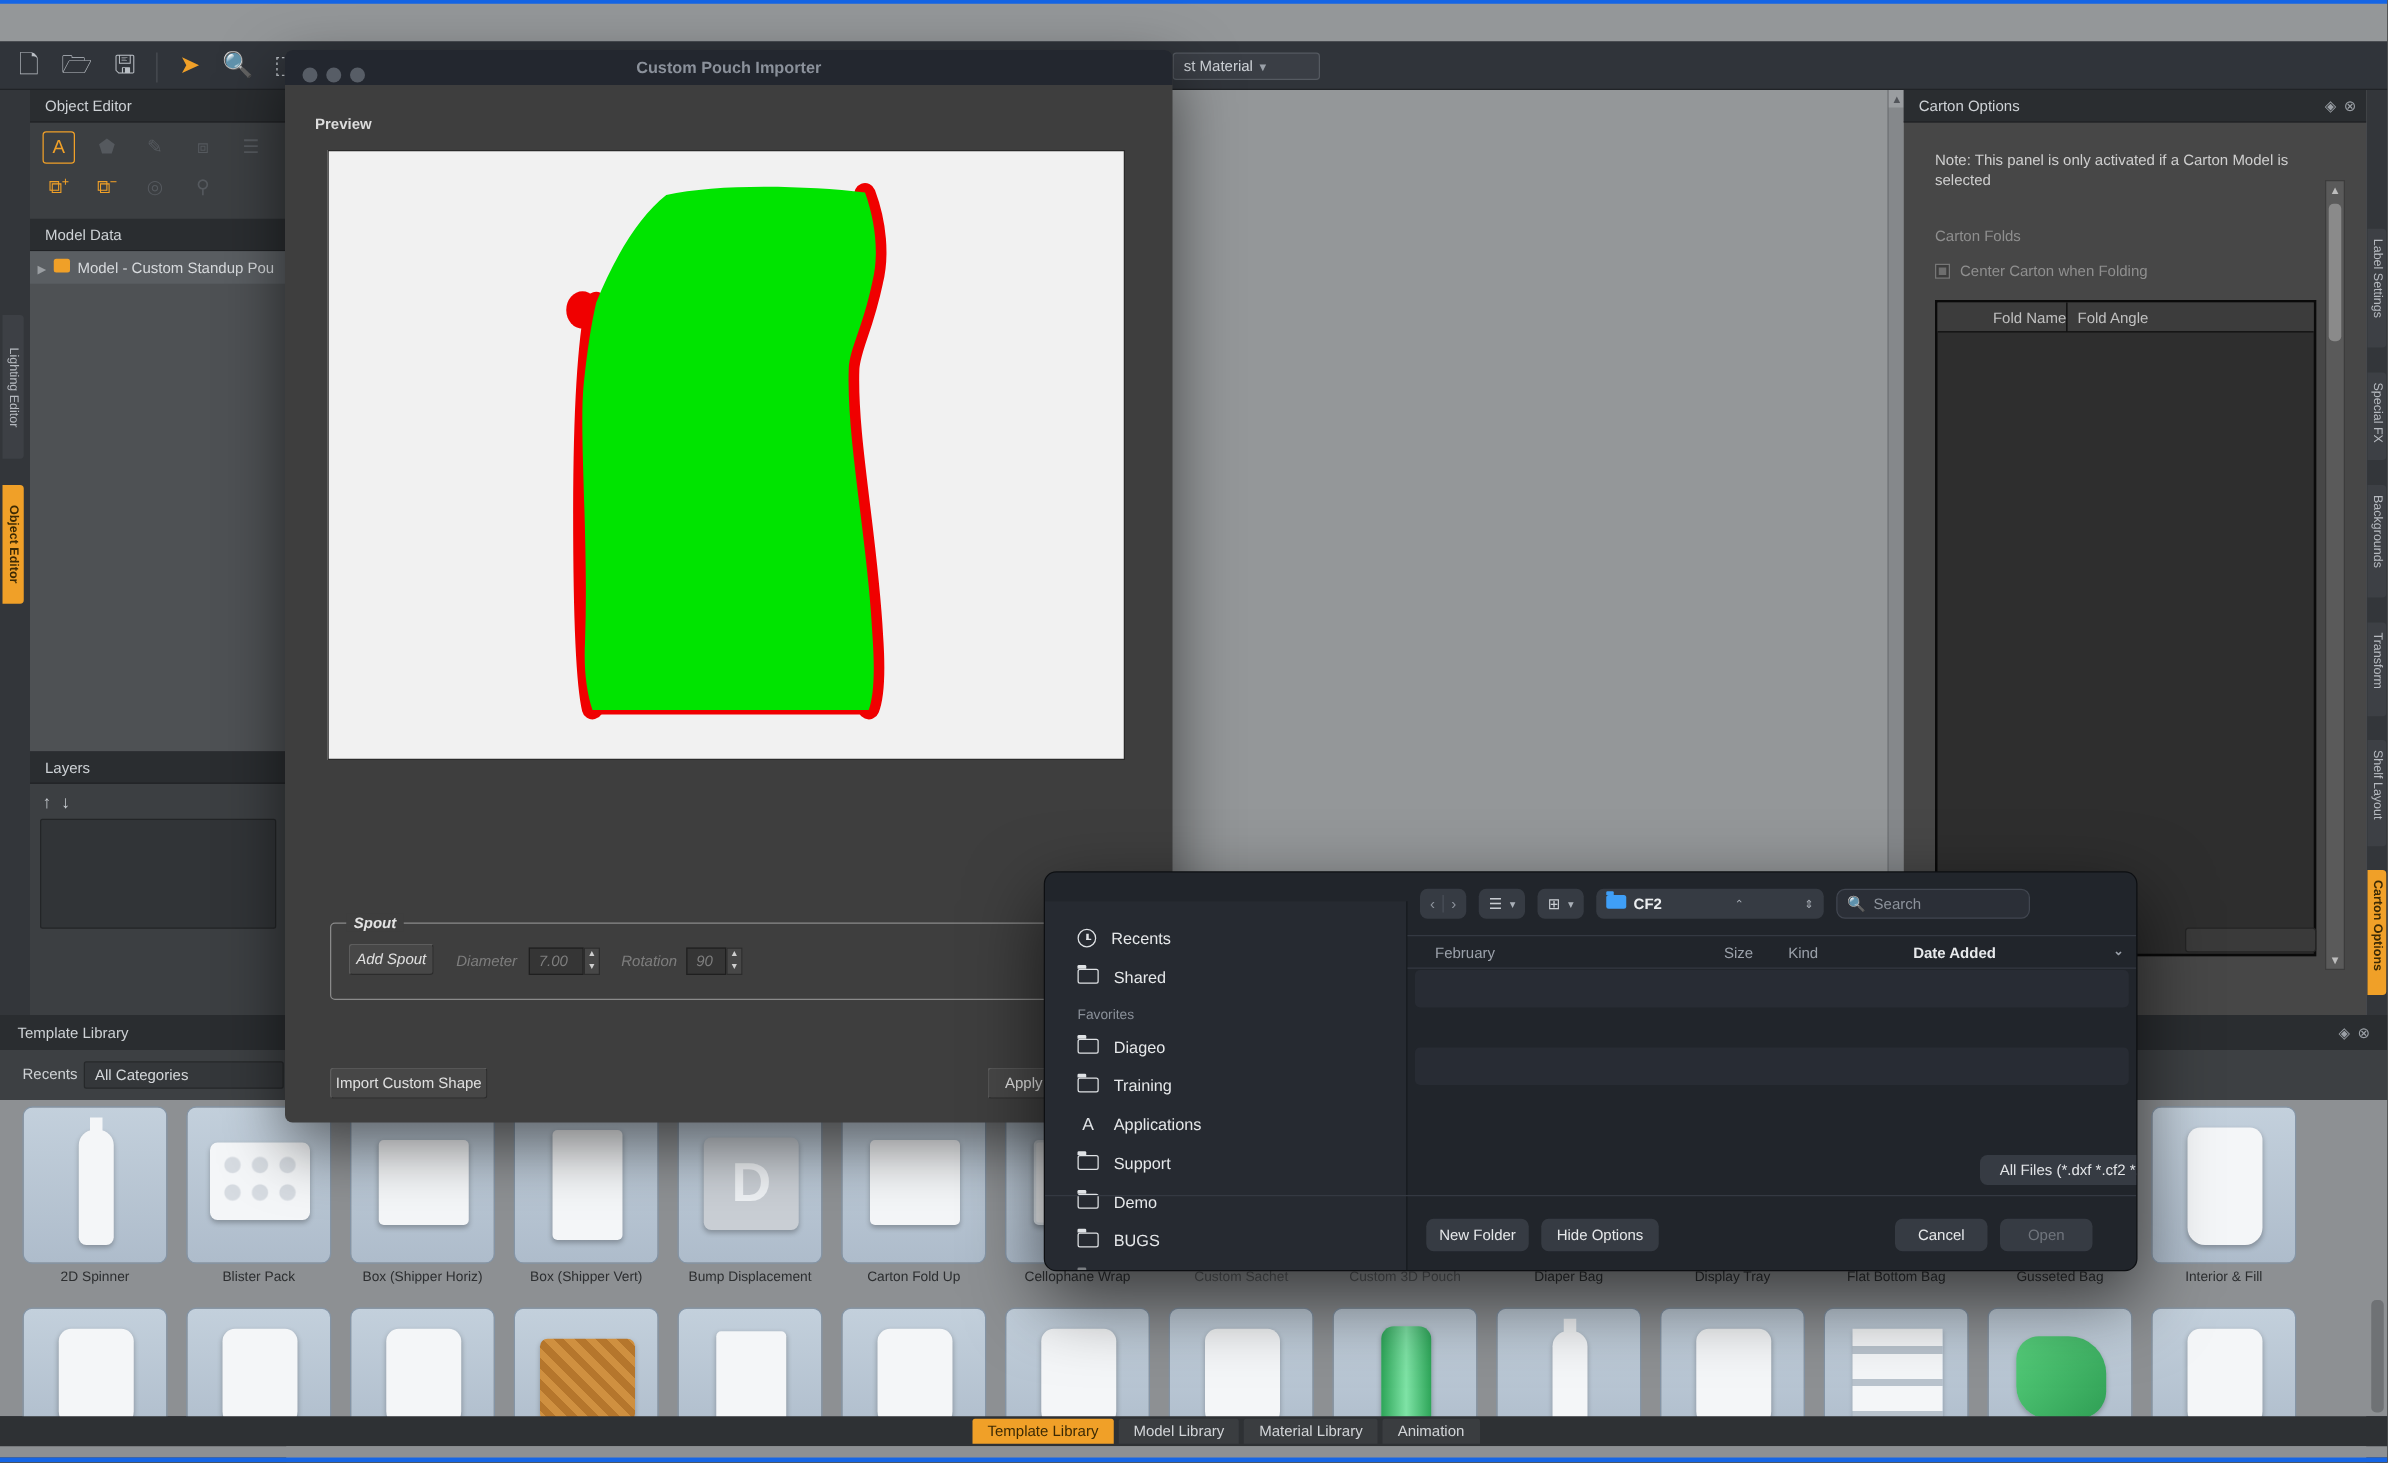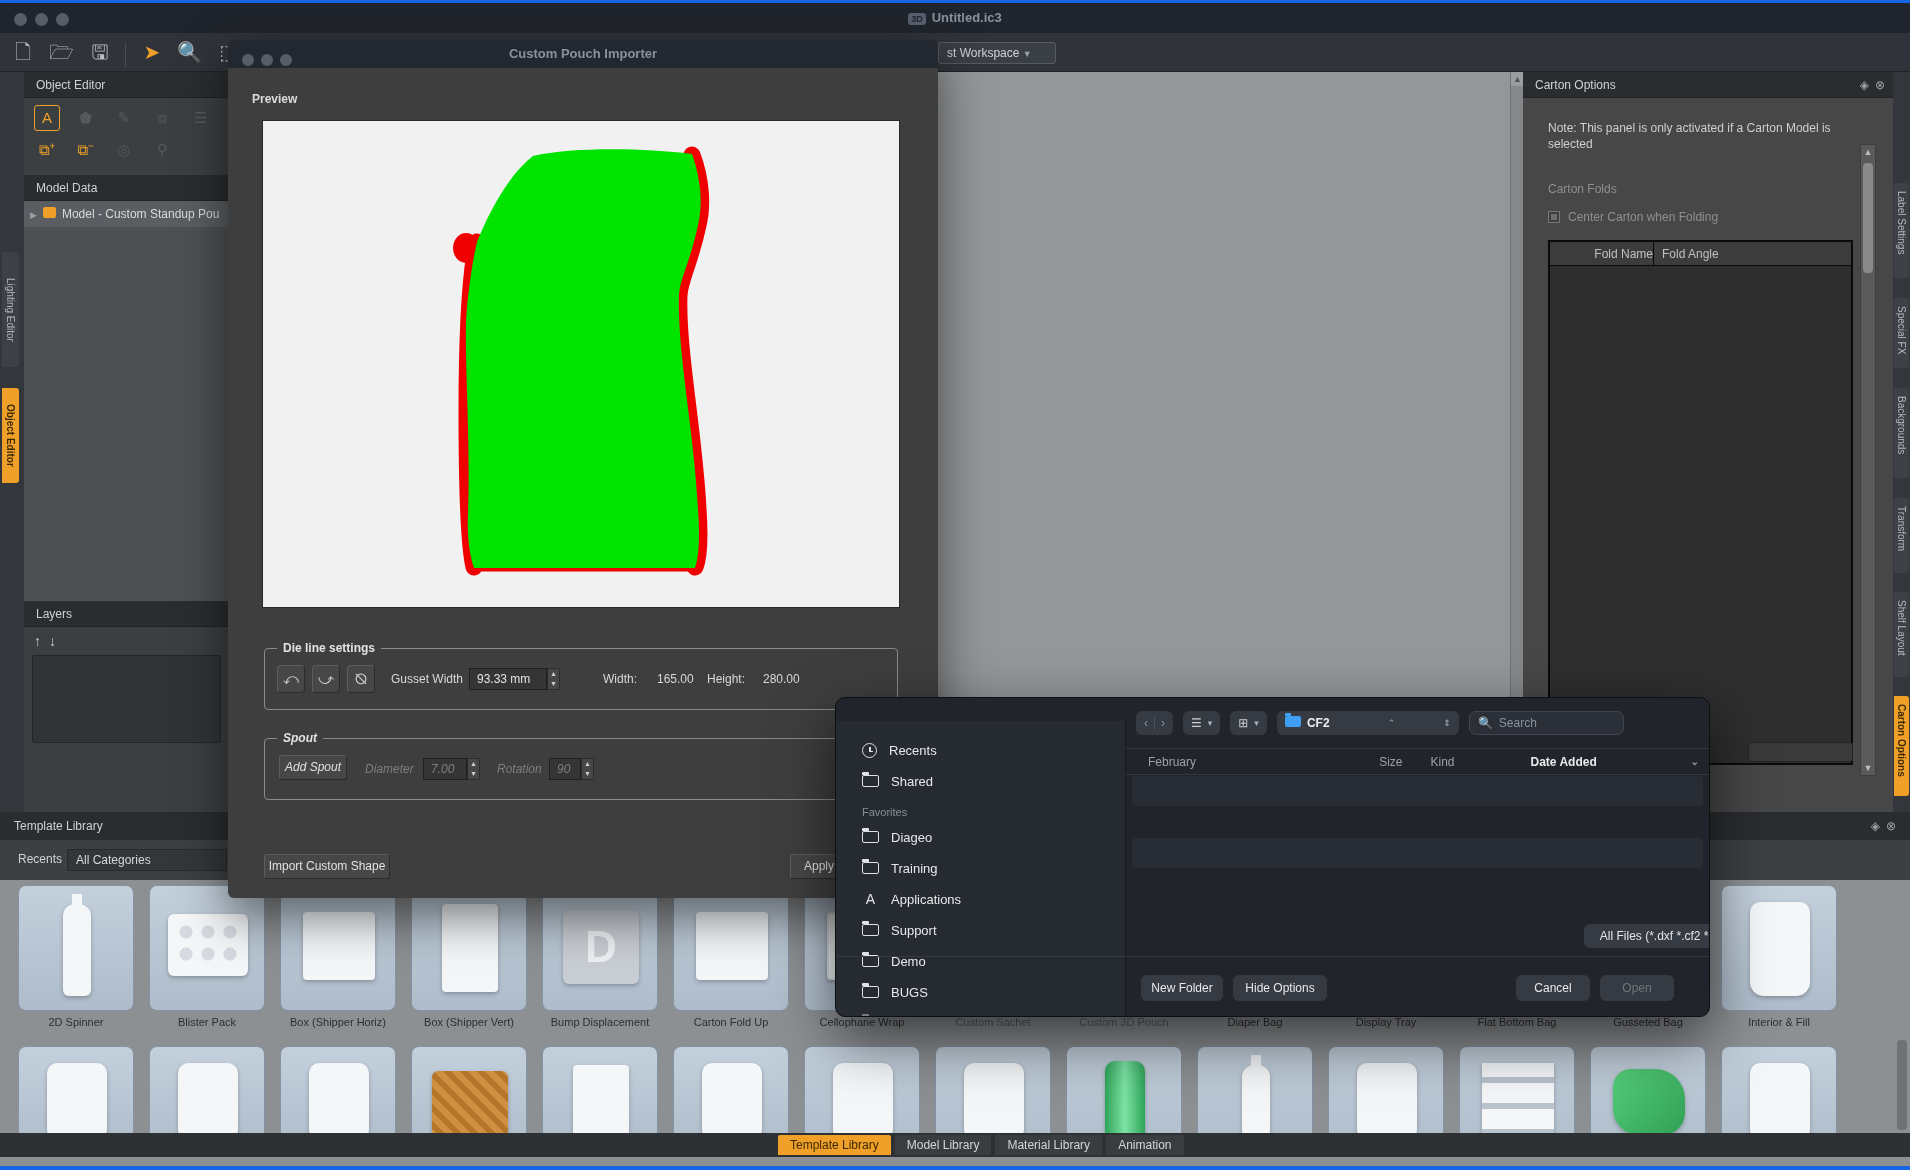--- a/index.html
+++ b/index.html
@@ -126,36 +126,32 @@
   .c1{width:90px;text-align:right;padding-right:14px;color:#bcc1c8;}
   .c2{width:110px;padding-left:14px;color:#bcc1c8;}
   .c3{flex:1;padding-left:4px;color:#bcc1c8;}
 </style>
 </head>
 <body>
 
 <div id="app">
 
   <div class="abs bluebar" style="top:0;height:3px;"></div>
-  <div class="abs titlebar">
-    <span class="abs" style="left:14px;top:9px;"><i class="tl"></i><i class="tl"></i><i class="tl"></i></span>
-    <span class="abs wtitle" style="left:0;right:0;text-align:center;top:7px;"><span class="appicon">3D</span><span>Untitled.ic3</span></span>
-  </div>
   <div class="abs toolbar">
     <span class="abs" style="left:6px;top:4px;">
       <span class="tbico">🗋</span>
       <span class="tbico">🗁</span>
       <span class="tbico">🖫</span>
       <span class="tbdiv"></span>
       <span class="tbico orange">➤</span>
       <span class="tbico">🔍</span>
       <span class="tbico">⬚</span>
     </span>
     <span class="abs ghosticons" style="left:270px;top:8px;">▥ ⬆ ▭ ◯ ⁅ ▷ ✥ ⌗ 🗀 ⊞ ✦ ⇱</span>
-    <div class="abs wsel" style="left:938px;top:9px;width:118px;"><span>st Workspace</span> <span style="font-size:9px;color:#9aa0a8;">▼</span></div>
+    <div class="abs wsel" style="left:938px;top:9px;width:118px;"><span>st Material</span> <span style="font-size:9px;color:#9aa0a8;">▼</span></div>
   </div>
 
   <div class="abs leftstrip"></div>
   <div class="abs vtab" style="left:2px;top:252px;height:115px;">Lighting Editor</div>
   <div class="abs vtab active" style="left:2px;top:388px;height:95px;">Object Editor</div>
 
   <div class="abs panelcol">
     <div class="phdr">Object Editor</div>
     <div class="oeicons" style="padding:4px 6px 0;">
       <span class="on">A</span>
@@ -369,33 +365,20 @@
         <g stroke="#f00000" fill="none" stroke-linecap="round">
           <path stroke-width="17" d="M214,121 C208,150 204,210 204,290 C204,360 206,425 211,446"></path>
           <path stroke-width="17" d="M429,34 C438,58 440,84 435,104 C427,142 417,157 416,174 C414,230 431,310 435,388 C437,417 436,436 432,446"></path>
           <path stroke-width="9" d="M213,446 L432,446"></path>
         </g>
         <ellipse cx="203" cy="127" rx="13" ry="15" fill="#f00000"></ellipse>
         <path fill="#00e400" d="M270,35 C310,26 380,27 429,33 C438,58 440,84 435,104 C427,142 417,157 416,174 C414,230 431,310 435,388 C437,417 436,436 432,447 L211,447 C206,432 204,414 205,393 C208,310 200,225 204,186 C207,158 210,138 214,121 C228,86 248,52 270,35 Z"></path>
       </svg>
     </div>
 
-    <div class="fset" style="left:36px;top:608px;width:634px;height:62px;">
-      <span class="fleg">Die line settings</span>
-      <span class="ibtn" style="left:12px;top:16px;">⤺</span>
-      <span class="ibtn" style="left:47px;top:16px;">⤻</span>
-      <span class="ibtn" style="left:82px;top:16px;">⦰</span>
-      <span class="flabel" style="left:126px;top:23px;">Gusset Width</span>
-      <span class="field" style="left:204px;top:19px;width:78px;">93.33 mm</span>
-      <span class="stepper" style="left:282px;top:19px;">▲<br>▼</span>
-      <span class="flabel" style="left:338px;top:23px;">Width:</span>
-      <span class="flabel" style="left:392px;top:23px;">165.00</span>
-      <span class="flabel" style="left:442px;top:23px;">Height:</span>
-      <span class="flabel" style="left:498px;top:23px;">280.00</span>
-    </div>
 
     <div class="fset" style="left:36px;top:698px;width:634px;height:62px;font-style:italic;">
       <span class="fleg">Spout</span>
       <span class="btn" style="left:14px;top:16px;width:68px;height:25px;line-height:23px;position:absolute;">Add Spout</span>
       <span class="flabel dis" style="left:100px;top:23px;">Diameter</span>
       <span class="field dis" style="left:158px;top:19px;width:44px;">7.00</span>
       <span class="stepper" style="left:202px;top:19px;">▲<br>▼</span>
       <span class="flabel dis" style="left:232px;top:23px;">Rotation</span>
       <span class="field dis" style="left:284px;top:19px;width:32px;">90</span>
       <span class="stepper" style="left:316px;top:19px;">▲<br>▼</span>

